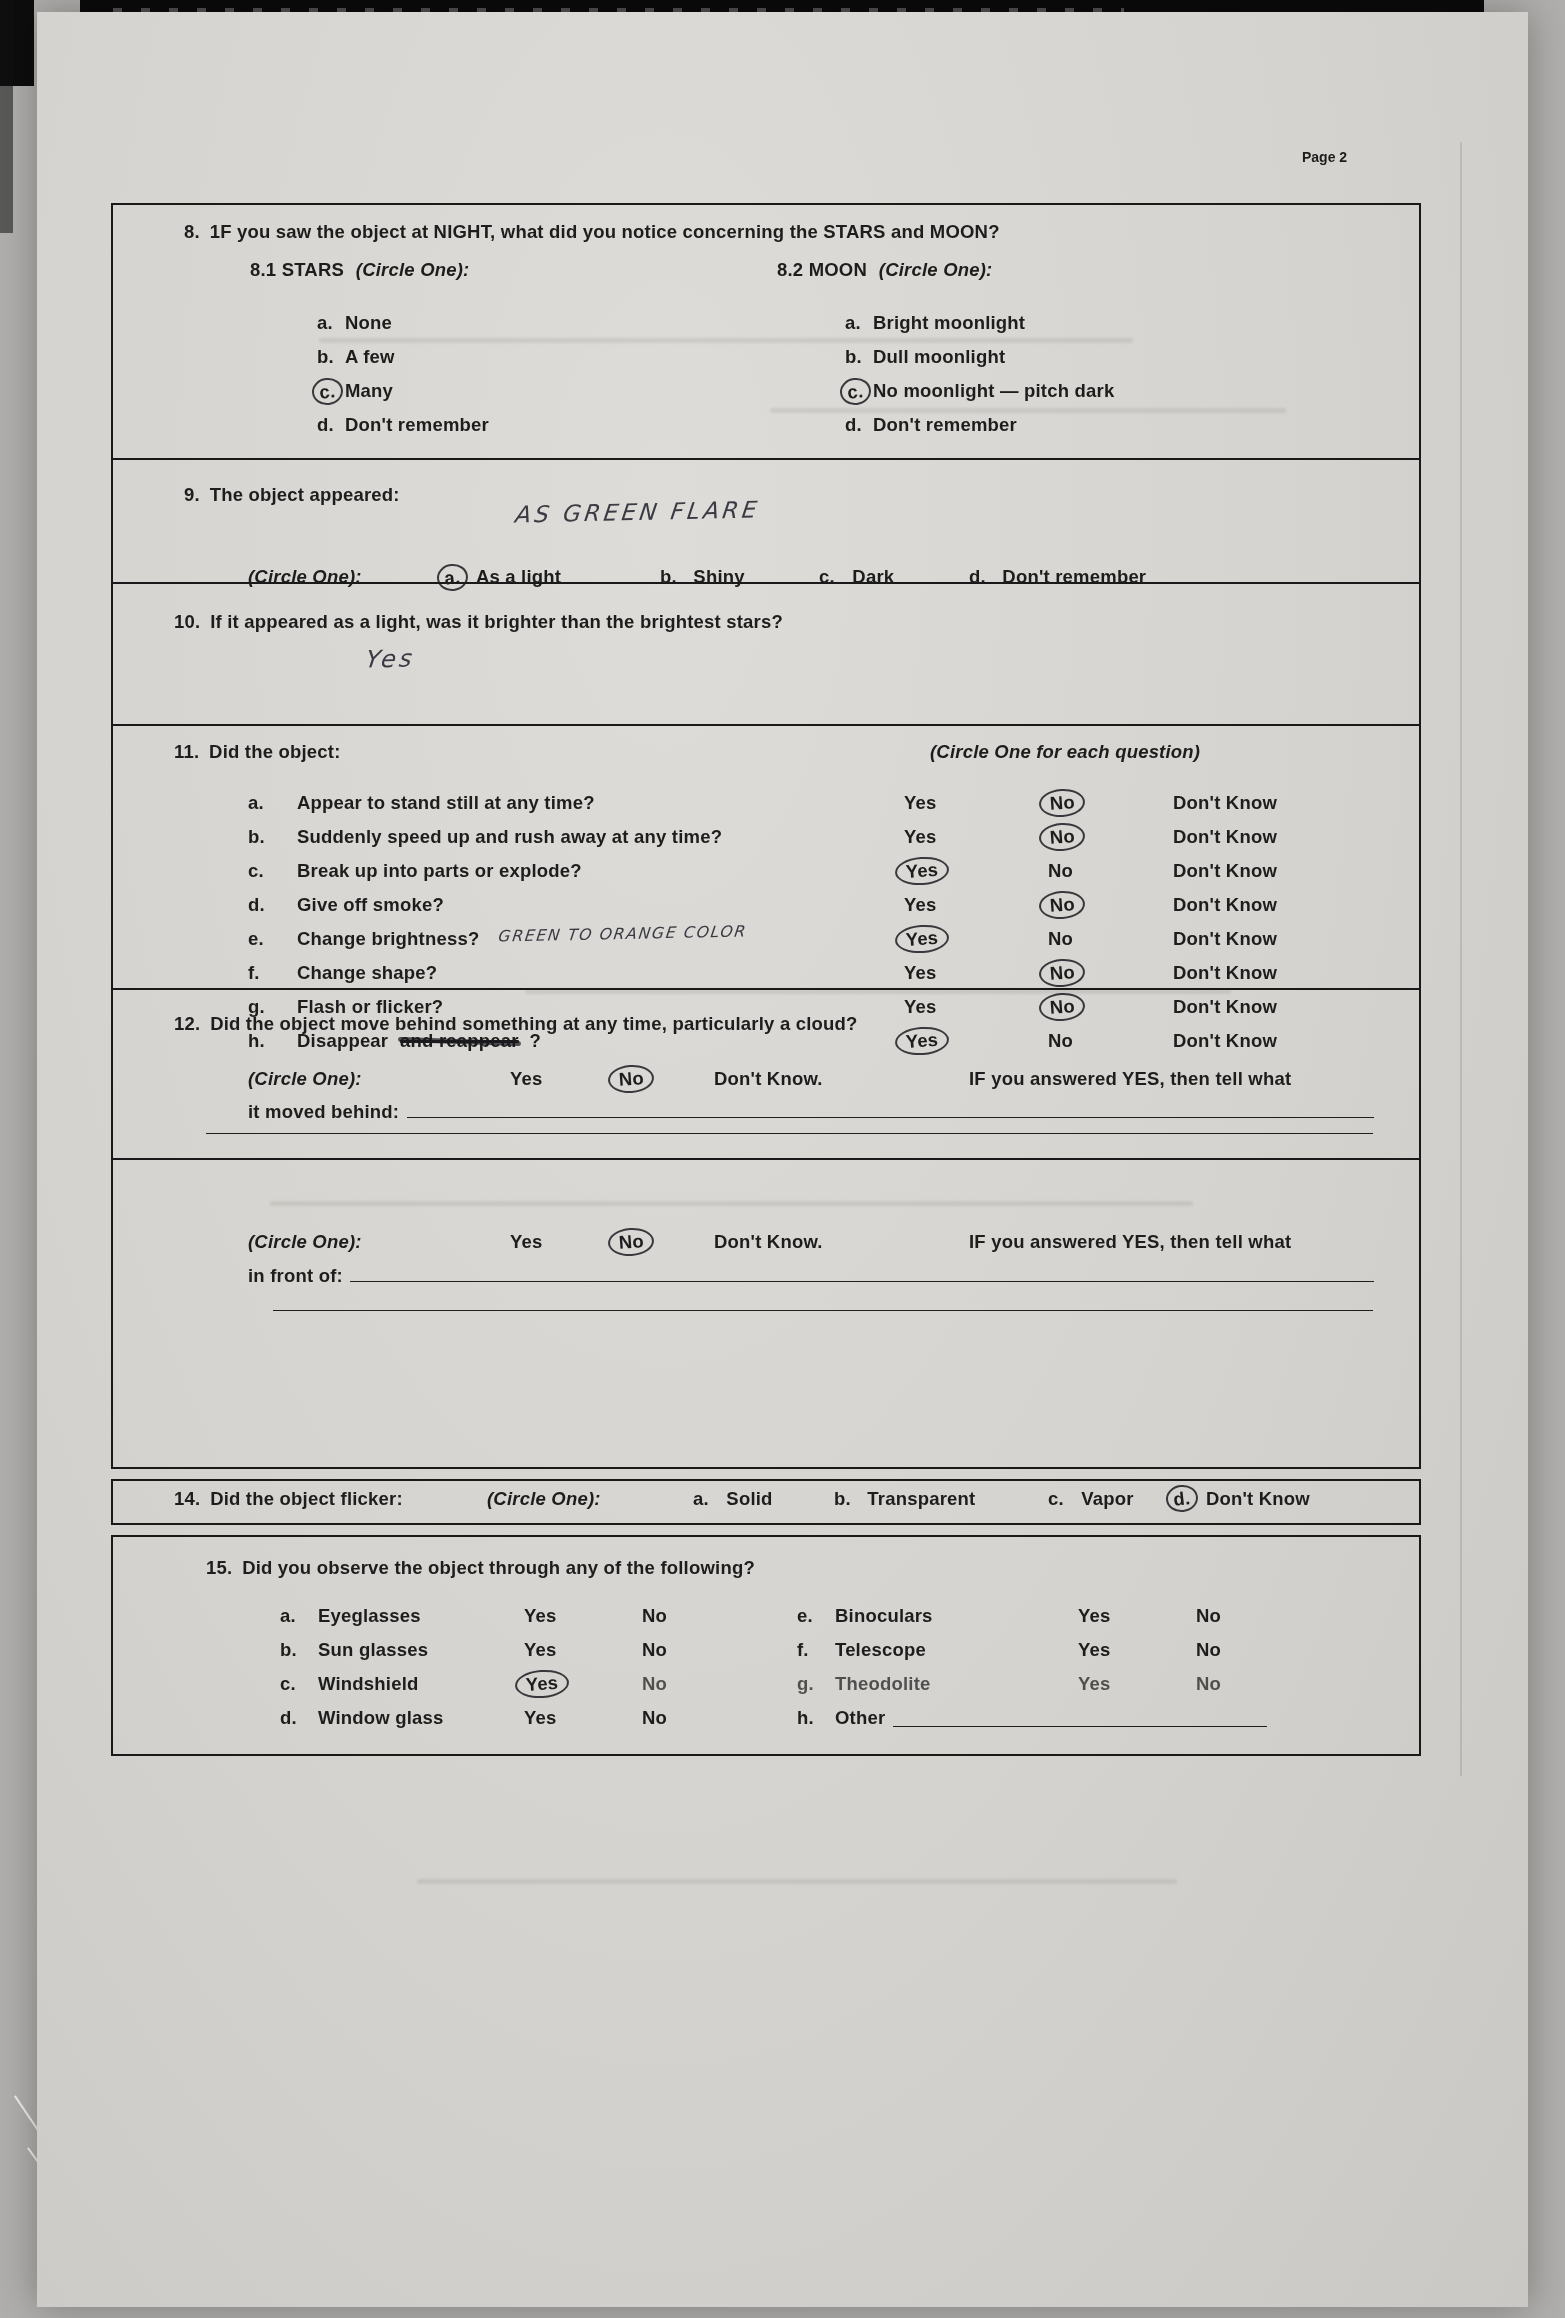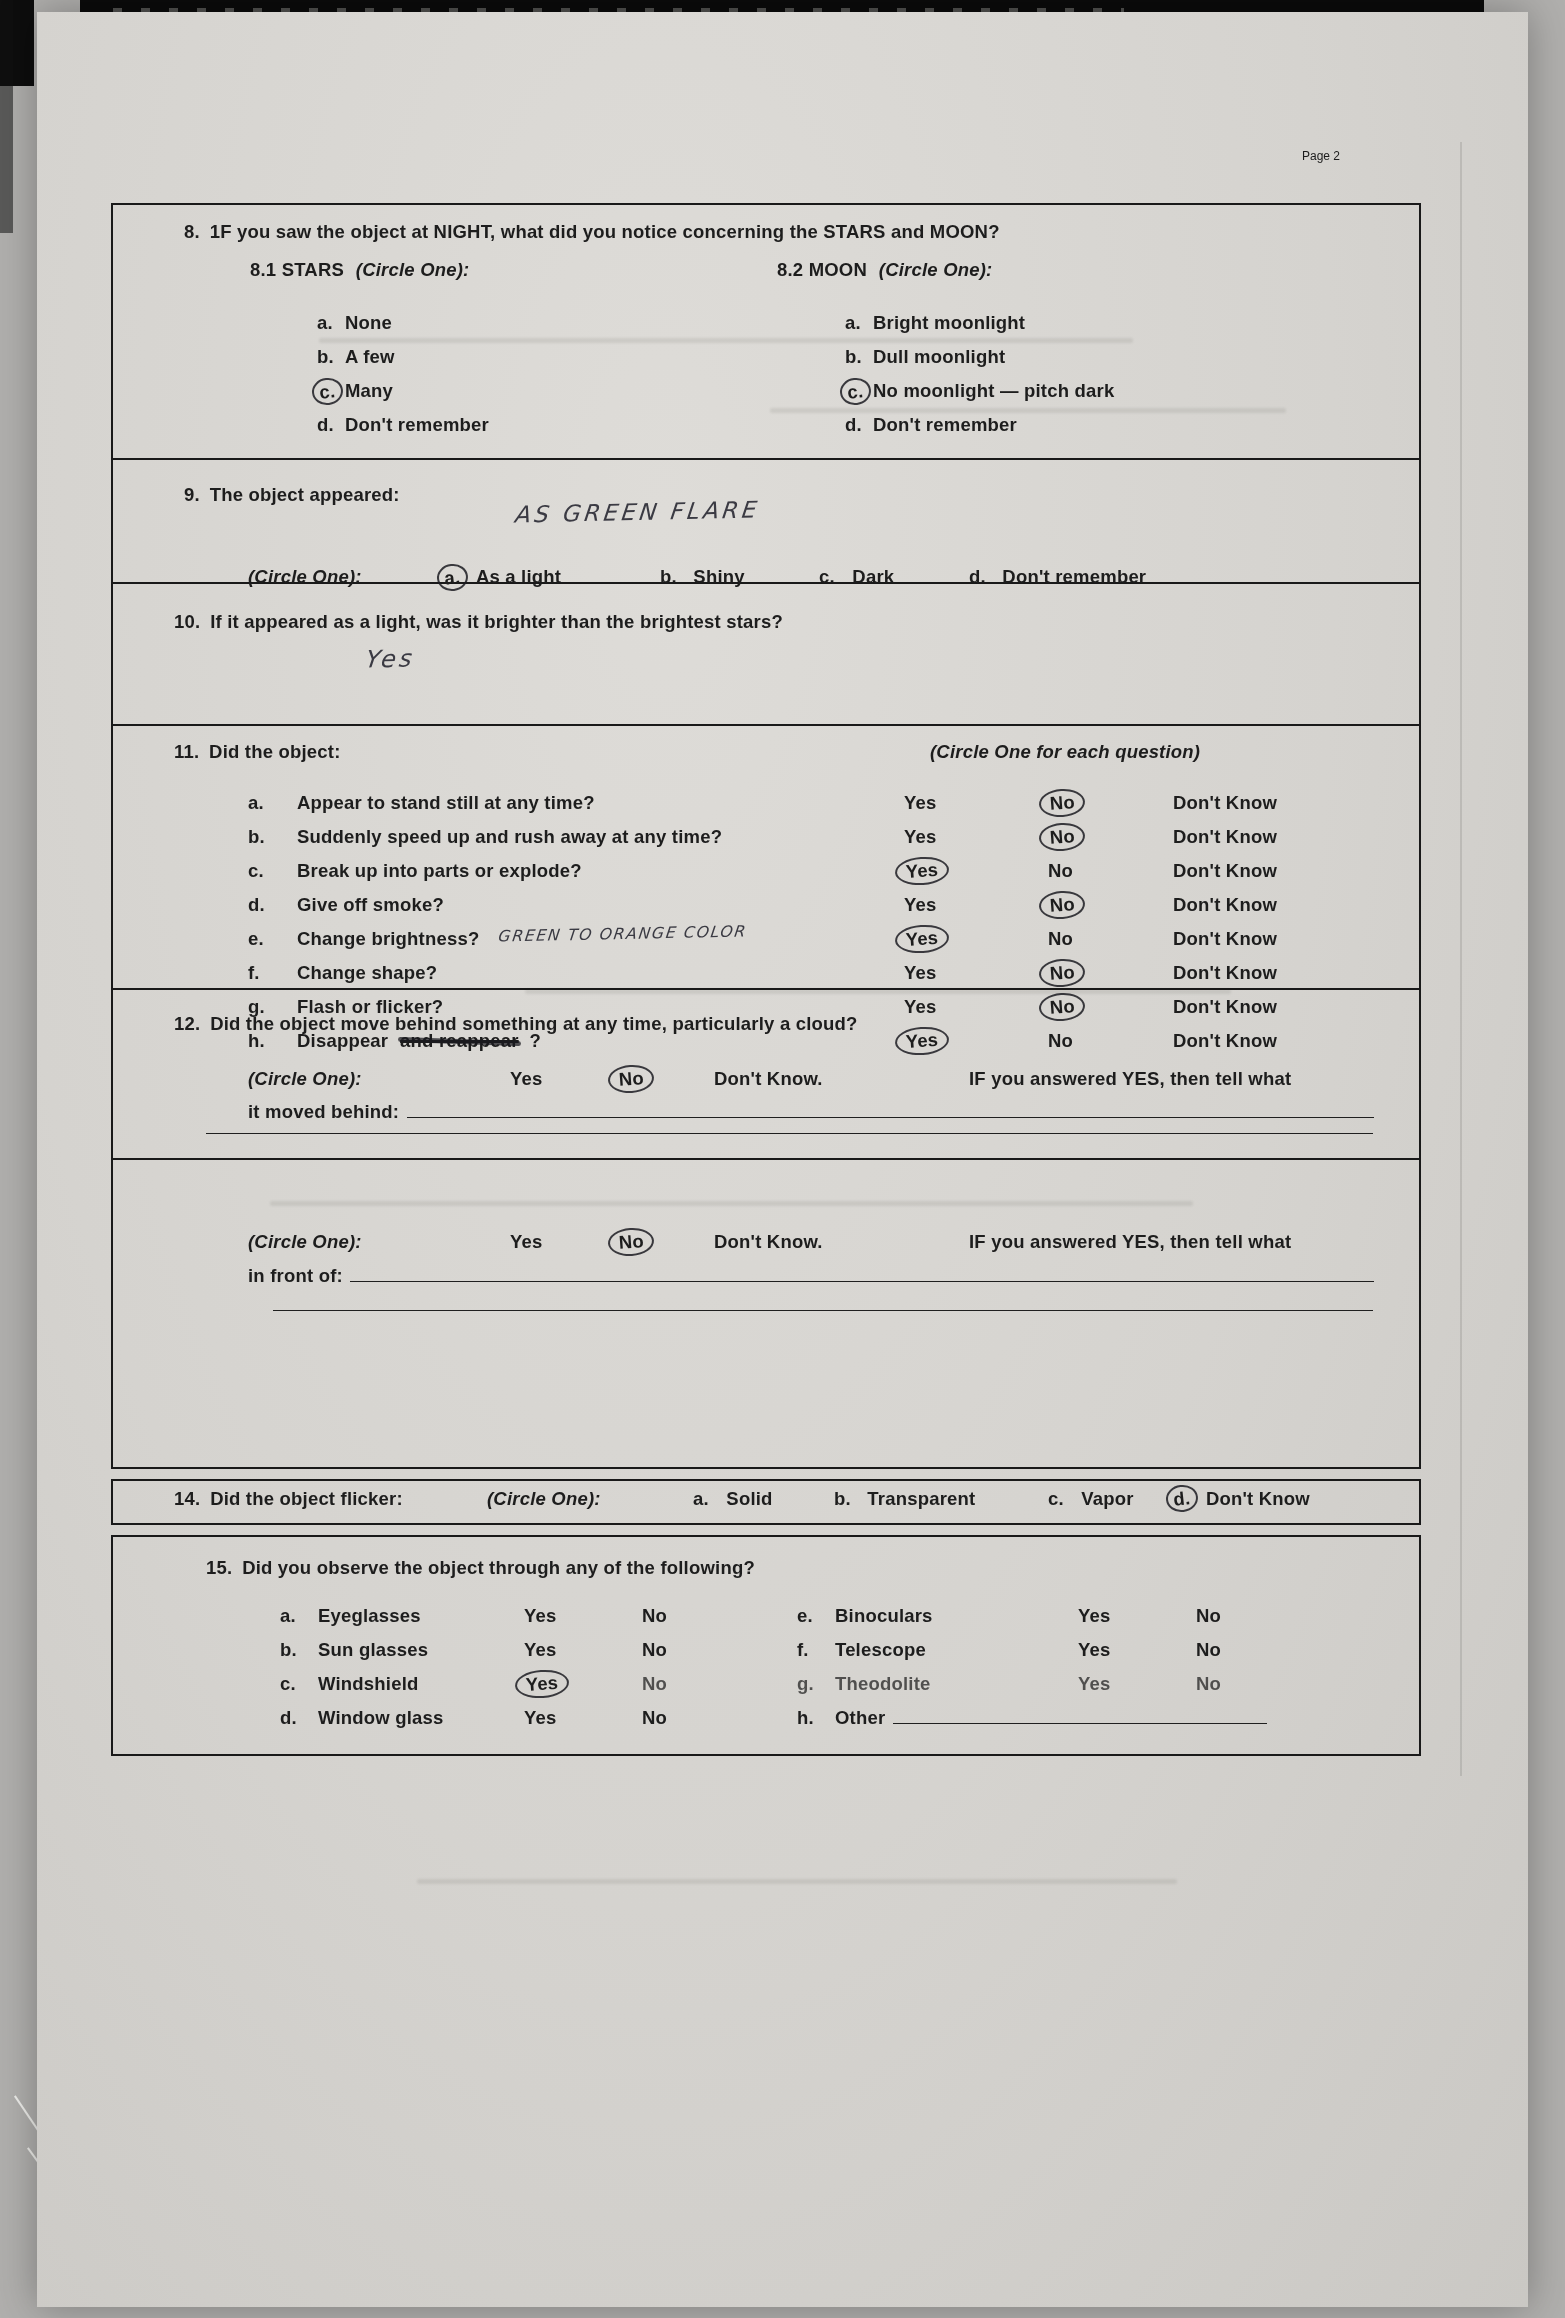--- a/index.html
+++ b/index.html
@@ -15,21 +15,21 @@
   .paper{position:absolute;left:37px;top:12px;width:1491px;height:2295px;
     background:radial-gradient(ellipse at 42% 22%, #dedcd8 0%, #d5d3cf 55%, #cac8c4 100%);
     box-shadow:0 0 38px rgba(0,0,0,.3)}
   .fold{position:absolute;left:1423px;top:130px;width:1.6px;height:1634px;background:rgba(110,110,104,.22)}
   .smudge{position:absolute;background:rgba(105,105,100,.14);filter:blur(1.1px);border-radius:2.2px}
 
   .pt{font-size:18.5px;font-weight:700;letter-spacing:0.2px;color:#1d1d1d}
   .it{font-style:italic}
   .abs{position:absolute;white-space:nowrap}
   .qnum{display:inline-block;margin-right:9.8px}
-  .page-label{position:absolute;left:1265px;top:137px;font-size:12px;font-weight:400}
+  .page-label{position:absolute;left:1265px;top:137px;font-size:14px;font-weight:700}
 
   .box{position:absolute;left:74px;width:1310px;border:2.7px solid #191919}
   .box1{top:191px;height:1266px}
   .box2{top:1467px;height:46px}
   .box3{top:1523px;height:221px}
   .s{position:relative;border-bottom:2.2px solid #191919}
   .s:last-child{border-bottom:none}
   .s8{height:255px}.s9{height:124px}.s10{height:142px}
   .s11{height:264px}.s12{height:170px}.s13{height:164px}
 
@@ -57,21 +57,21 @@
   .g15{position:absolute;top:62px}
   .g15L{left:167px}
   .g15R{left:684px}
   .g15L .g15row{display:grid;grid-template-columns:38px 206px 118px 71px;height:34px;align-items:center;white-space:nowrap}
   .g15R .g15row{display:grid;grid-template-columns:38px 243px 118px 71px;height:34px;align-items:center;white-space:nowrap}
   .dim{opacity:.72}
 
   .struck{position:relative;text-decoration:line-through;text-decoration-thickness:3.3px}
   .struck::after{content:"";position:absolute;left:-2.2px;right:-2.2px;top:42%;height:4.9px;
     background:rgba(25,25,30,.72);transform:rotate(2deg);border-radius:2.7px}
-  .otherline{display:flex;align-items:flex-start;grid-column:2/5}
+  .otherline{display:flex;align-items:center;grid-column:2/5}
 </style>
 </head>
 <body>
 
 <div class="topbar"></div>
 <div class="corner"></div>
 <div class="corner2"></div>
 <div class="scratch" style="left:15px;top:2095px;width:128px;transform:rotate(56deg)"></div>
 <div class="scratch" style="left:28px;top:2147px;width:111px;transform:rotate(54deg)"></div>
 

